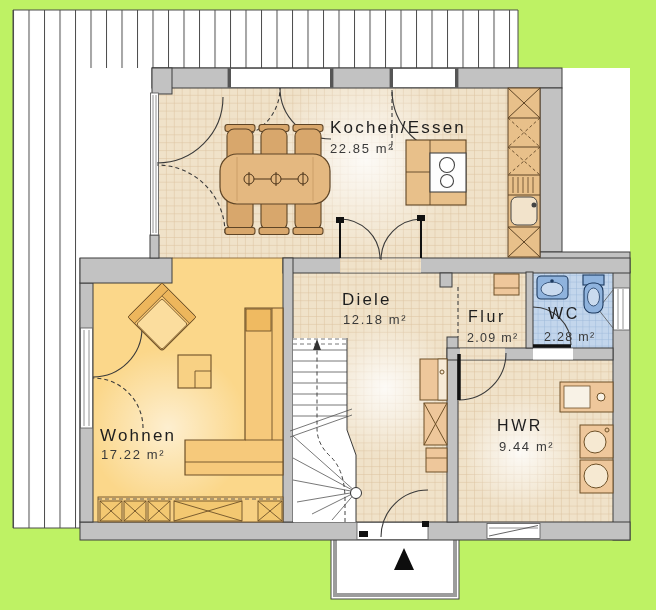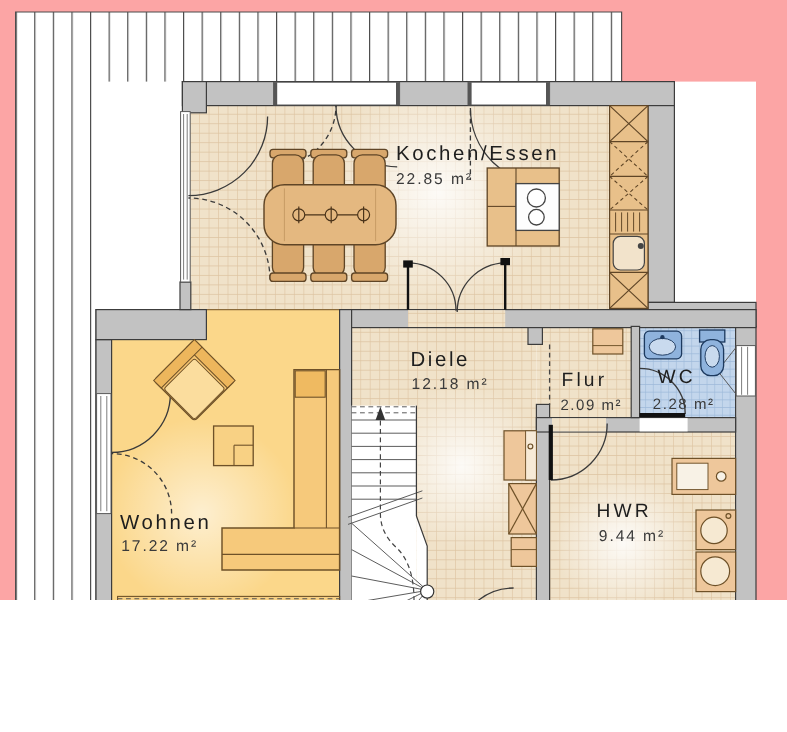--- a/index.html
+++ b/index.html
@@ -1,16 +1,16 @@
 <!DOCTYPE html>
 <html><head>
 <meta charset="utf-8">
 <style>
   html,body{margin:0;padding:0;background:#ffffff;}
-  .stage{width:656px;height:500px;position:relative;background:#fca5a5;overflow:hidden;}
+  .stage{width:656px;height:610px;position:relative;background:#bef264;overflow:hidden;}
   svg{display:block;}
   text{font-family:"Liberation Sans","DejaVu Sans",sans-serif;fill:#222;}
   .room-name{font-size:17px;letter-spacing:2.2px;fill:#1e1e1e;}
   .room-area{font-size:13px;letter-spacing:1.6px;fill:#3a3a3a;}
   .room-name.sm{font-size:16px;letter-spacing:2.6px;}
   .room-area.sm{font-size:12.5px;letter-spacing:1.3px;}
 </style>
 </head>
 <body>
 

